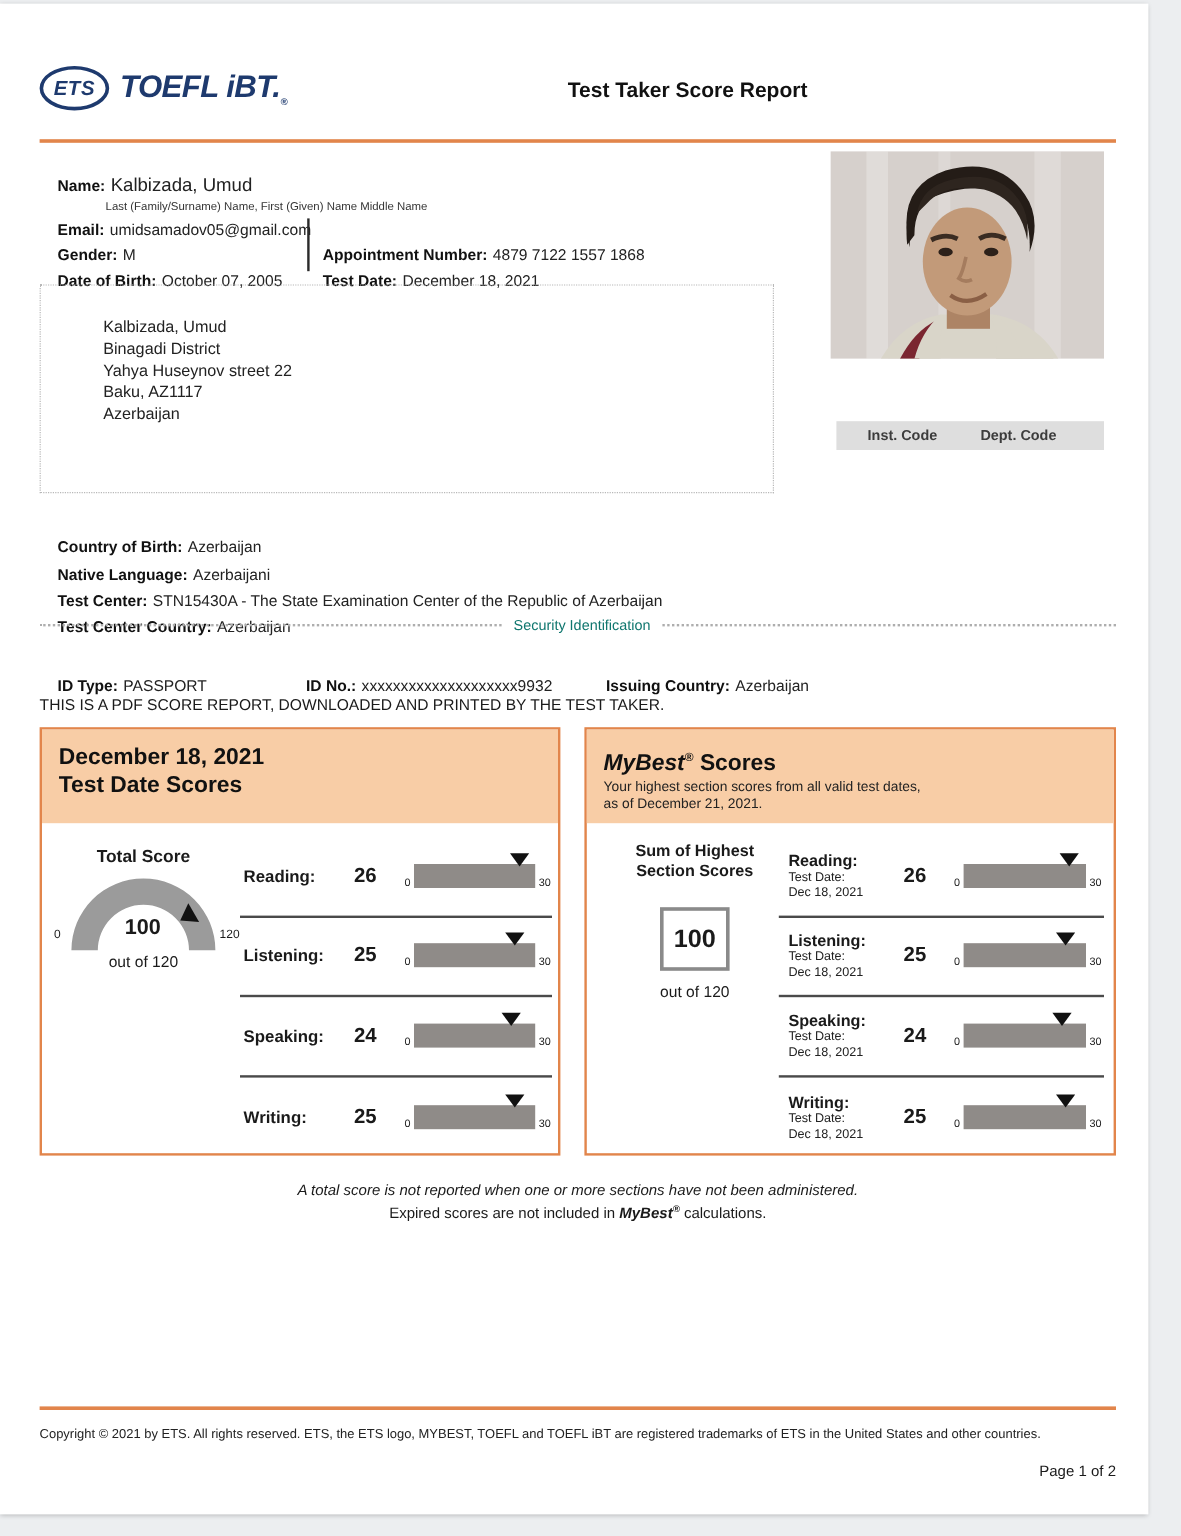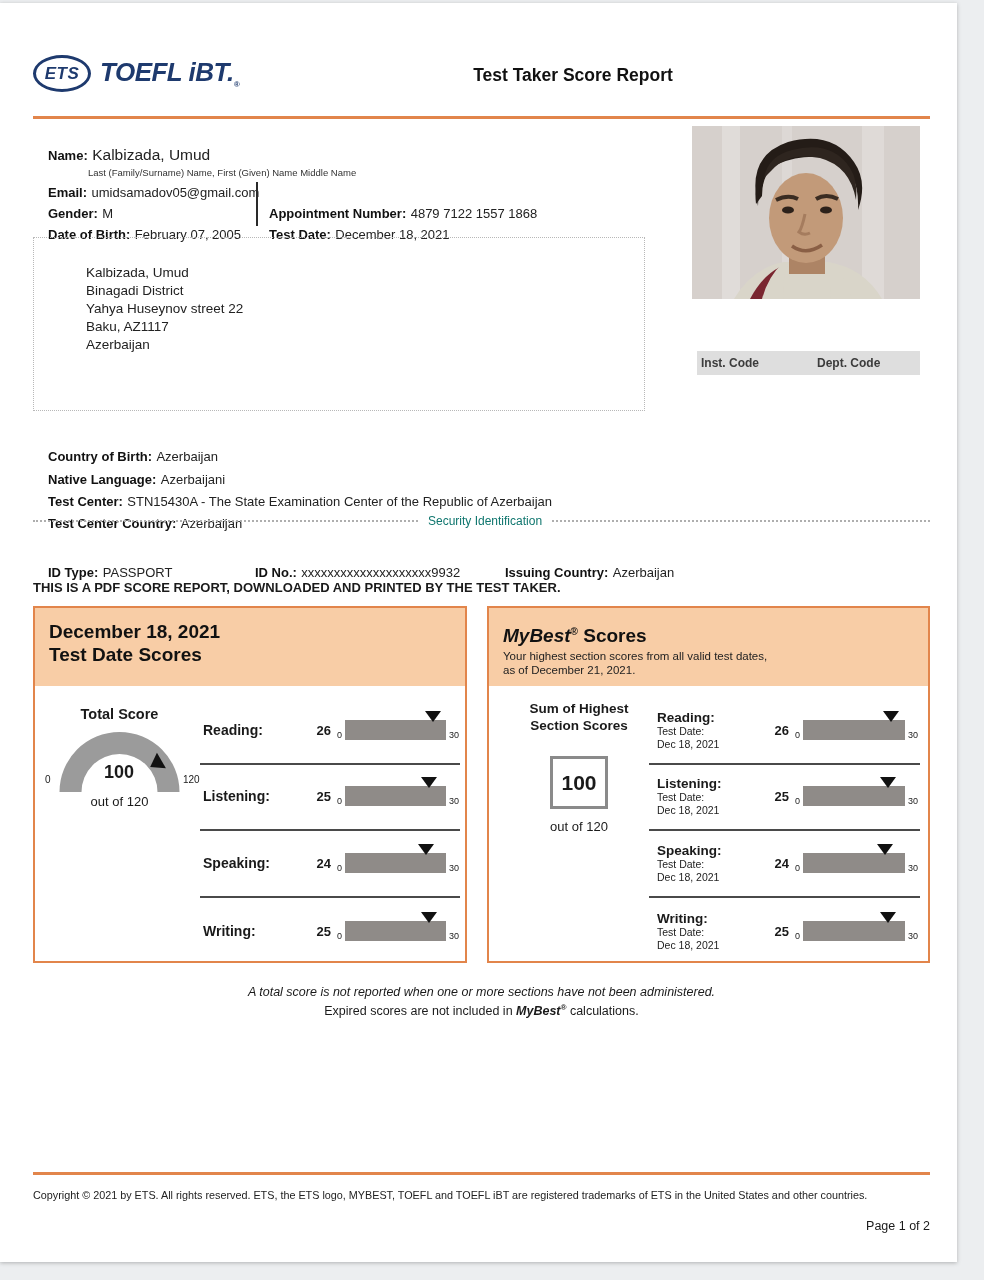--- a/index.html
+++ b/index.html
@@ -32,21 +32,21 @@
 
   
   .codes-bar { position:absolute; left:697px; top:348px; width:223px; height:24px; background:#dedede; }
   .codes-bar span { position:absolute; top:5px; font-size:12px; font-weight:bold; color:#3c3c3c; }
 
   
   .sec-row { position:absolute; left:33px; top:511px; width:897px; display:flex; align-items:center; }
   .dotline { border-top:2px dotted #aeaeae; height:0; }
   .sec-text { font-size:12px; color:#0f766e; margin:0 10px; white-space:nowrap; }
 
-  .pdf-notice { position:absolute; left:33px; top:577px; font-weight:bold; font-size:13px; }
+  .pdf-notice { position:absolute; left:33px; top:577px; font-weight:normal; font-size:13px; }
 
   
   .score-box { position:absolute; top:603px; height:357px; border:2px solid #e2854b; background:#fff; }
   .box-left { left:33px; width:434px; }
   .box-right { left:487px; width:443px; }
   .box-header { position:absolute; left:0; top:0; right:0; height:78px; background:#f8cda6; padding:12px 14px 0 14px; }
   .box-header .h1 { font-size:19px; font-weight:bold; line-height:23px; color:#111; }
   .box-header .sub { font-size:11.5px; line-height:14px; color:#222; margin-top:2px; }
   .mybest-brand { font-style:italic; }
   .box-content { position:absolute; left:0; top:78px; right:0; bottom:0; }
@@ -61,21 +61,21 @@
   .gauge-arm { position:absolute; left:84px; top:54px; width:0; height:45px; transform-origin:bottom center; }
   .gauge-tri { position:absolute; left:-9px; top:-4px; width:0; height:0; border:9px solid transparent; border-bottom:none; border-top:13px solid #111; }
 
   
   .srow { position:absolute; left:168px; right:6px; height:44px; display:flex; align-items:center; }
   .box-right .srow { right:10px; }
   .srow .rlabel { width:92px; font-size:14px; font-weight:bold; }
   .box-right .srow .rlabel { width:96px; }
   .rlabel .l1 { font-size:13.5px; font-weight:bold; line-height:15px; }
   .rlabel .l2 { font-size:10.5px; font-weight:normal; line-height:13px; color:#222; }
-  .srow .score { width:36px; text-align:right; font-size:13px; font-weight:bold; margin-right:6px; }
+  .srow .score { width:36px; font-size:17px; font-weight:bold; margin-right:6px; }
   .srow .minmax { font-size:9px; color:#222; margin-top:10px; }
   .srow .bar { flex:1; position:relative; height:20px; background:#8f8b88; margin:0 3px; }
   .marker { position:absolute; top:-9px; width:0; height:0; border:8px solid transparent; border-bottom:none; border-top:11px solid #111; }
   .sep { position:absolute; left:165px; right:5px; height:1.5px; background:#4a4a4a; }
   .box-right .sep { left:160px; right:8px; }
 
   
   .sum-label { position:absolute; left:30px; top:14px; width:120px; text-align:center; font-size:13.5px; font-weight:bold; line-height:17px; }
   .sum-box { position:absolute; left:61px; top:70px; width:58px; height:53px; border:3px solid #8a8a8a; display:flex; align-items:center; justify-content:center; font-size:21px; font-weight:bold; }
   .sum-cap { position:absolute; left:30px; top:133px; width:120px; text-align:center; font-size:13px; }
@@ -110,21 +110,21 @@
   <div class="abs" style="left:48px; top:160px;">
     <span class="lbl">Email:</span>
     <span class="val">umidsamadov05@gmail.com</span>
   </div>
   <div class="abs" style="left:48px; top:181px;">
     <span class="lbl">Gender:</span>
     <span class="val">M</span>
   </div>
   <div class="abs" style="left:48px; top:202px;">
     <span class="lbl">Date of Birth:</span>
-    <span class="val">February 07, 2005</span>
+    <span class="val">October 07, 2005</span>
   </div>
   <div class="vdivider"></div>
   <div class="abs" style="left:269px; top:181px;">
     <span class="lbl">Appointment Number:</span>
     <span class="val">4879 7122 1557 1868</span>
   </div>
   <div class="abs" style="left:269px; top:202px;">
     <span class="lbl">Test Date:</span>
     <span class="val">December 18, 2021</span>
   </div>
@@ -156,21 +156,21 @@
     <div class="addr-lines">
       <div>Kalbizada, Umud</div>
       <div>Binagadi District</div>
       <div>Yahya Huseynov street 22</div>
       <div>Baku, AZ1117</div>
       <div>Azerbaijan</div>
     </div>
   </div>
 
   <div class="codes-bar">
-    <span style="left:4px;">Inst. Code</span>
+    <span style="left:26px;">Inst. Code</span>
     <span style="left:120px;text-align:right;">Dept. Code</span>
   </div>
 
   <div class="abs" style="left:48px; top:424px;">
     <span class="lbl">Country of Birth:</span>
     <span class="val">Azerbaijan</span>
   </div>
   <div class="abs" style="left:48px; top:447px;">
     <span class="lbl">Native Language:</span>
     <span class="val">Azerbaijani</span>

